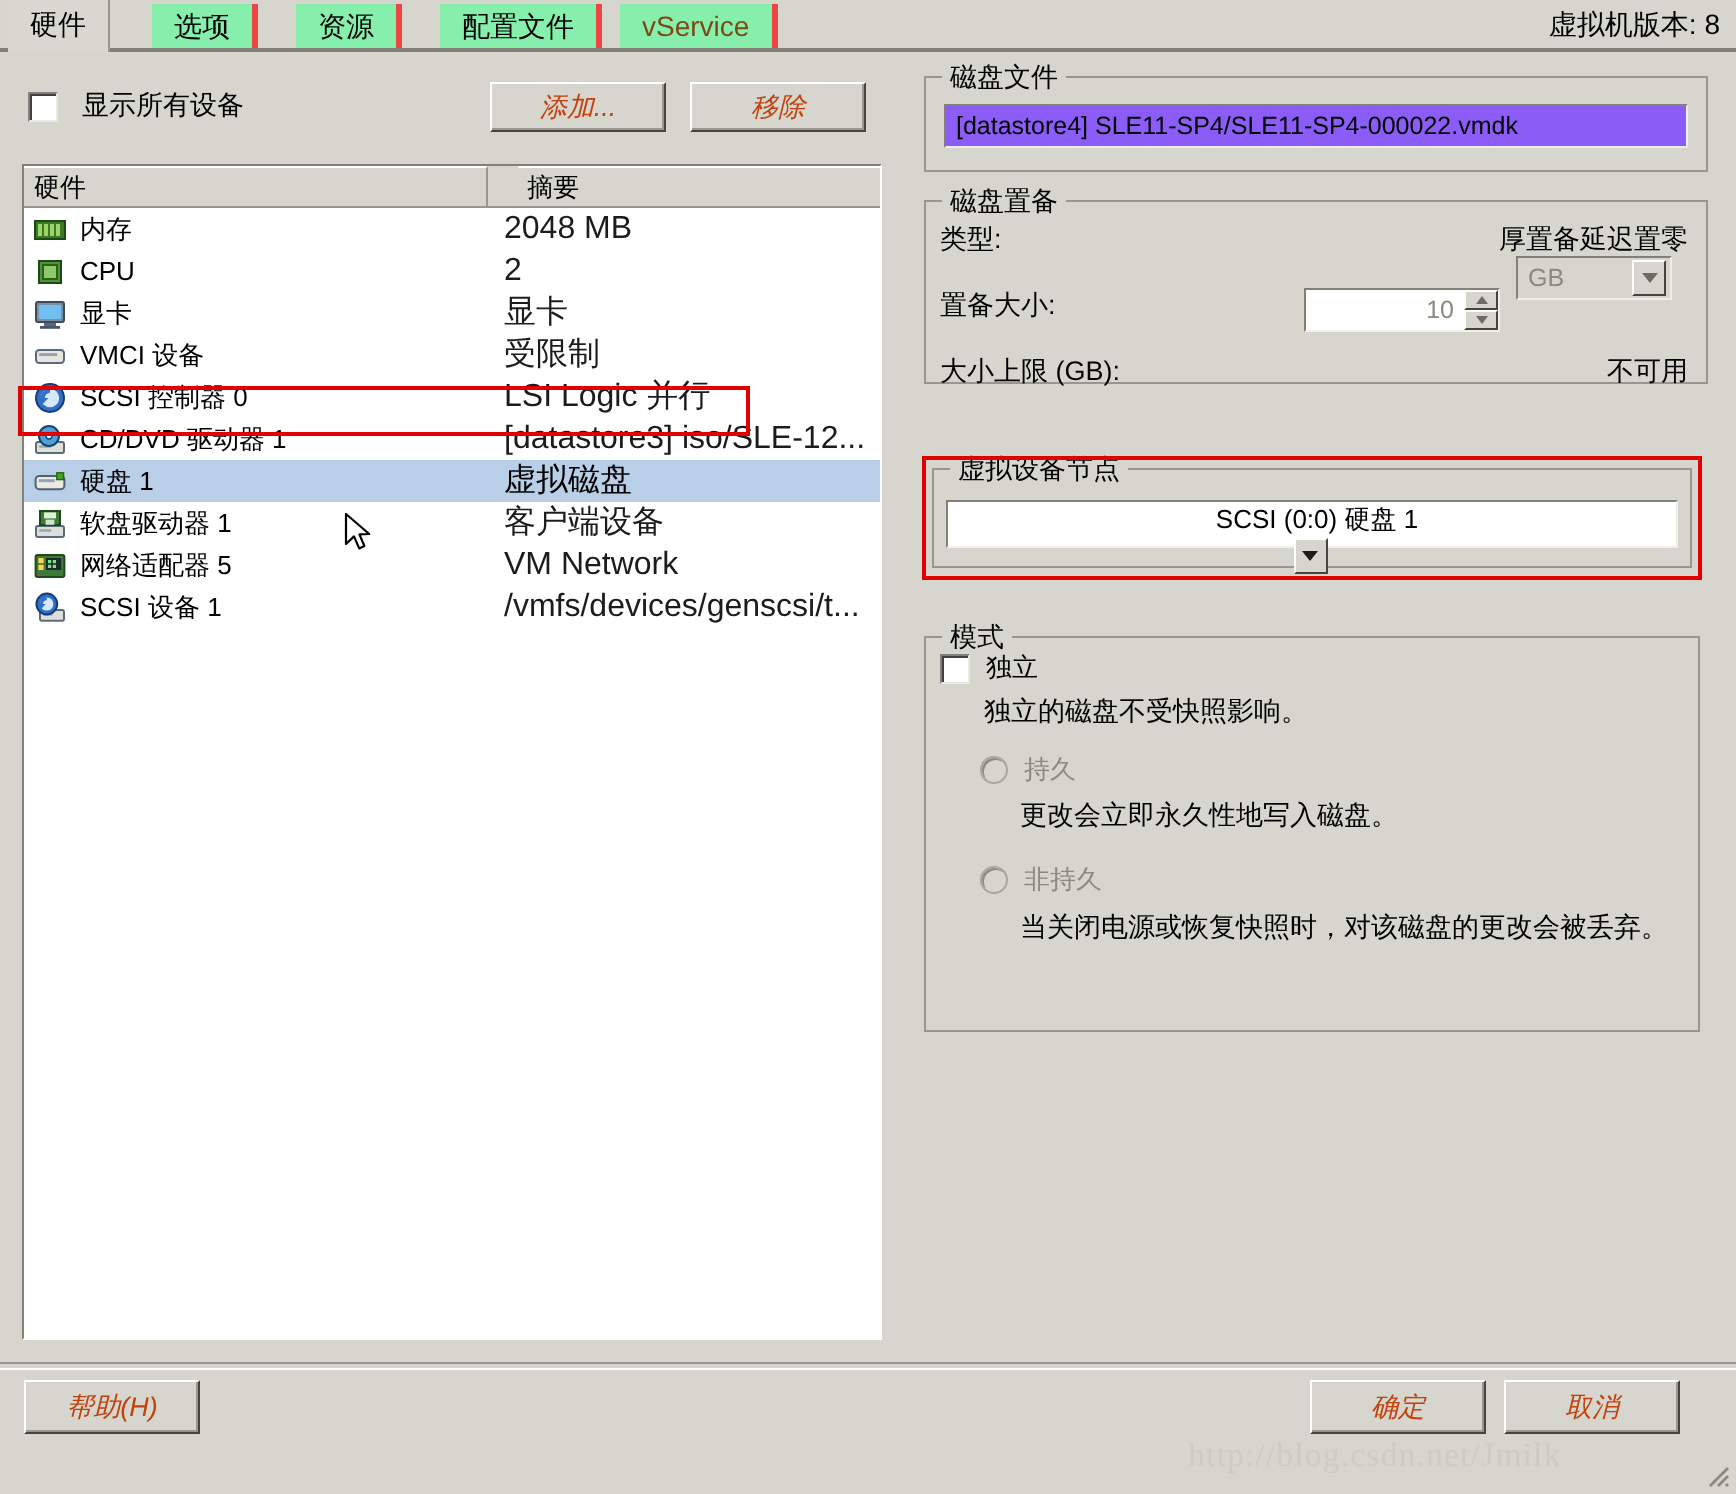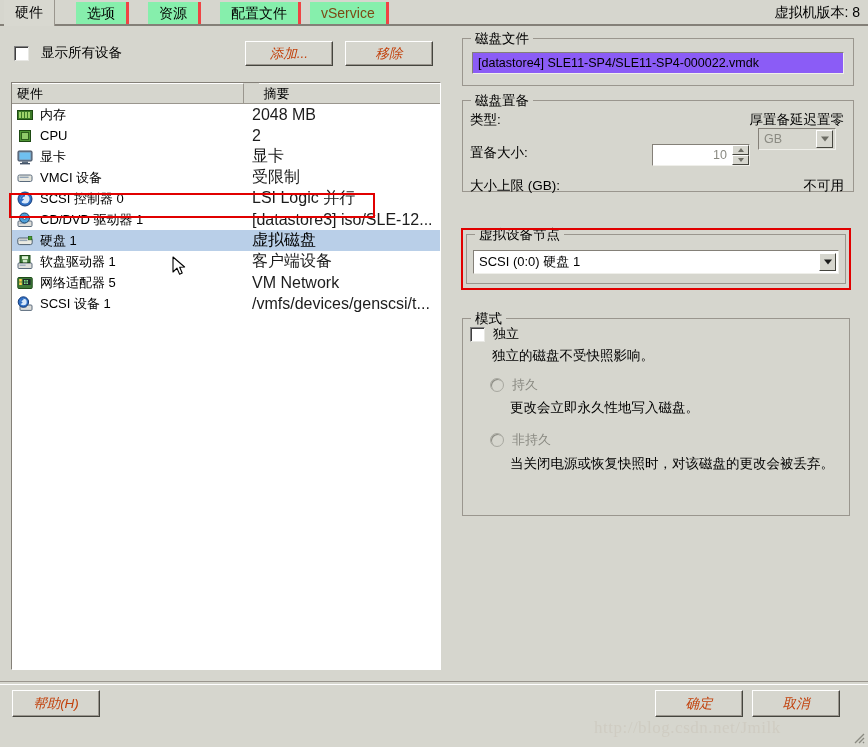--- a/index.html
+++ b/index.html
@@ -277,21 +277,21 @@
   
   #devnode-combo {
     position: absolute; left: 473px; top: 250px;
     width: 366px; height: 24px;
     background: #ffffff;
     border-top: 1px solid #848078;
     border-left: 1px solid #848078;
     border-right: 1px solid #efefea;
     border-bottom: 1px solid #efefea;
     box-sizing: border-box;
-    display: flex; align-items: center;
+    display: flex; align-items: center; flex-direction: column;
   }
   #devnode-value { flex: 1; padding-left: 5px; font-size: 13px; color: #000; }
 
   
   #mode-independent-row {
     position: absolute; left: 470px; top: 325px;
     display: flex; align-items: center; gap: 8px;
   }
   #mode-independent-desc { position: absolute; left: 492px; top: 347px; font-size: 13.5px; }
 

